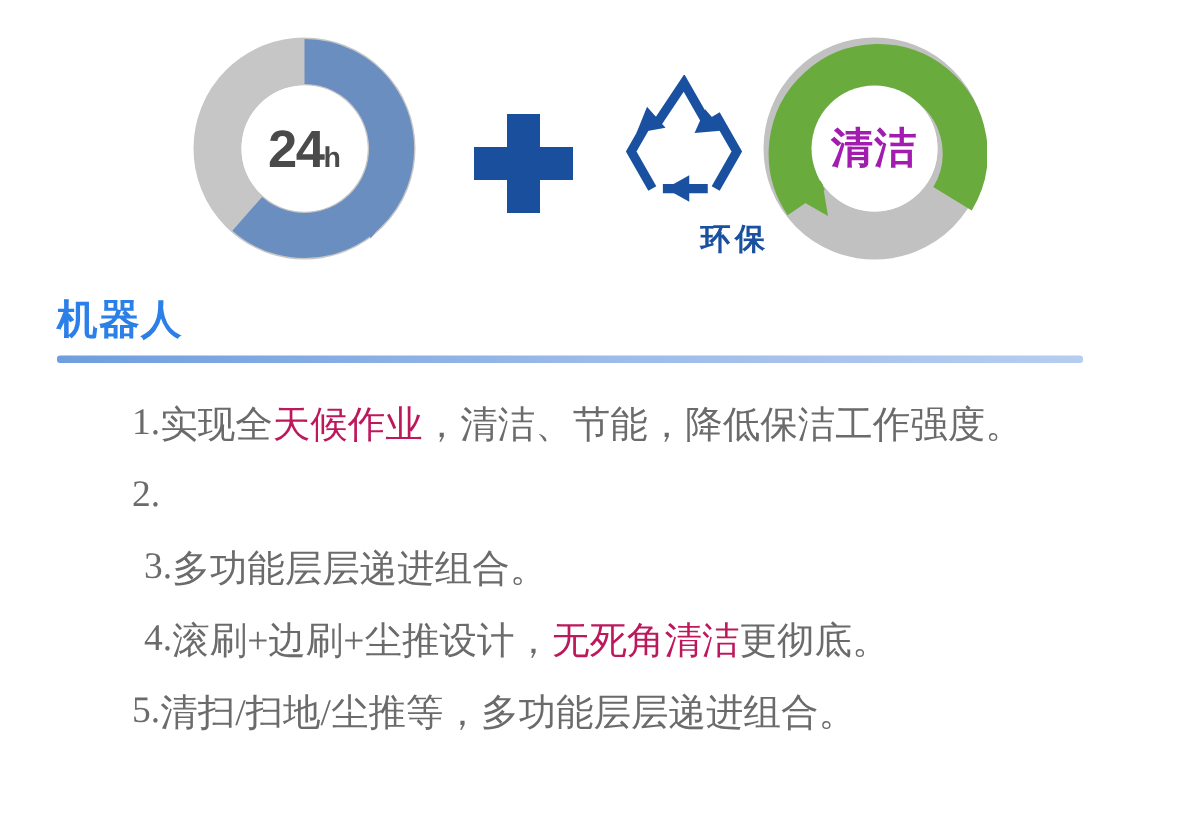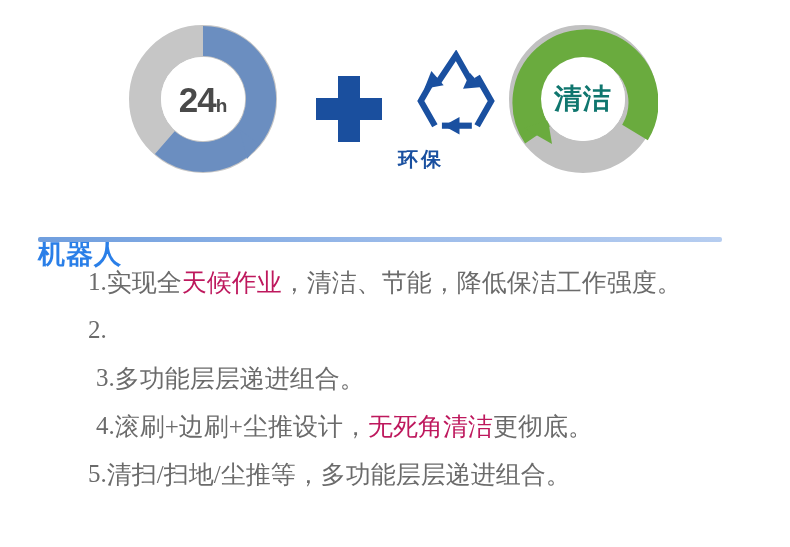--- a/index.html
+++ b/index.html
@@ -56,21 +56,21 @@
   }
   .label-24 .unit {
     font-size: 19px;
     font-weight: bold;
     vertical-align: baseline;
     letter-spacing: 0;
   }
   .label-clean {
     font-family: "DejaVu Sans", "Liberation Sans", sans-serif;
     font-weight: bold;
-    color: #0f766e;
+    color: #a21caf;
     font-size: 28px;
     letter-spacing: 1px;
     line-height: 1;
   }
 
   
   #plus-sign {
     position: absolute;
     left: 312px;
     top: 72px;
@@ -91,40 +91,39 @@
     left: 14px;
     top: 0;
     width: 88px;
     height: 88px;
   }
   #recycle-caption {
     position: absolute;
     left: 0;
     top: 96px;
     width: 115px;
-    text-align: left;
+    text-align: right;
     font-family: "DejaVu Sans", "Liberation Sans", sans-serif;
     font-weight: bold;
     font-size: 20px;
     color: #1a50a0;
     letter-spacing: 3px;
   }
 
   
   #section-heading {
     position: absolute;
     left: 38px;
     top: 196px;
     font-family: "DejaVu Sans", "Liberation Sans", sans-serif;
     font-weight: bold;
     font-size: 27px;
     color: #2a7fe8;
     letter-spacing: 1px;
     line-height: 1.3;
-    margin-top: 40px;
   }
   #heading-rule {
     position: absolute;
     left: 38px;
     top: 237px;
     width: 684px;
     height: 5px;
     border-radius: 2px;
     background: linear-gradient(to right, #6f9ede 0%, #9dbcea 55%, #b6cdf0 100%);
   }

